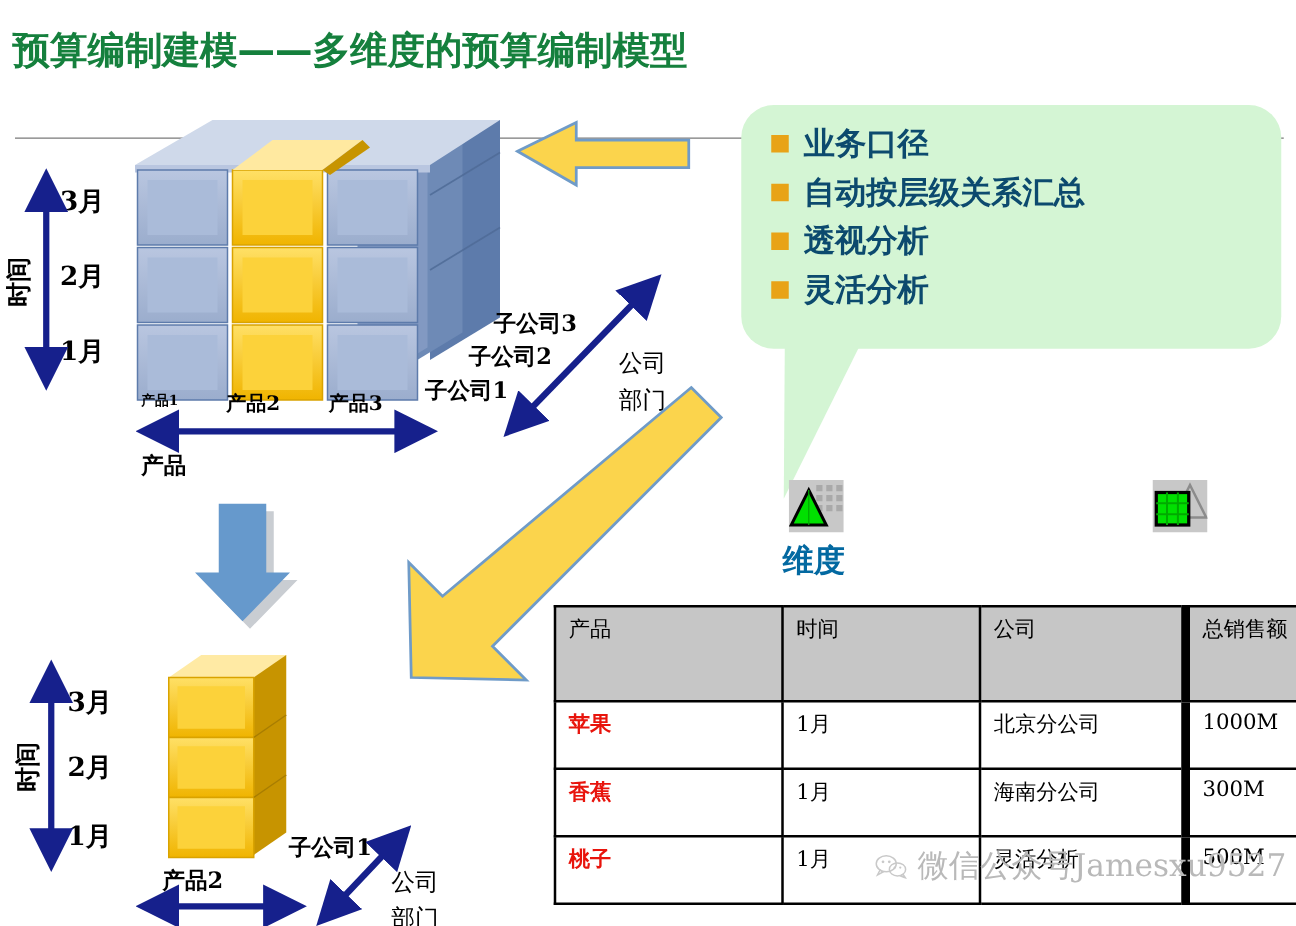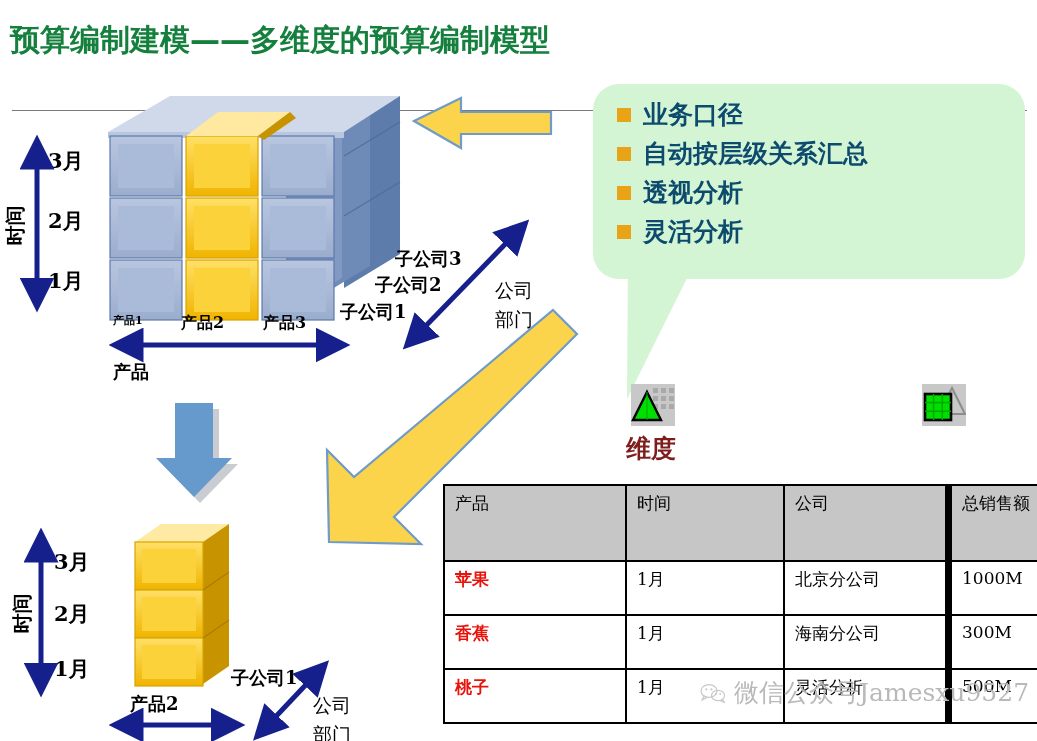--- a/index.html
+++ b/index.html
@@ -47,21 +47,21 @@
     font-family:"DejaVu Sans","Liberation Sans",sans-serif;
   }
   .bullet{
     width:14px;height:14px;background:#e8a317;display:inline-block;
     margin-right:12px;flex:none;
   }
 
   
   .icon-box{position:absolute;width:44px;height:42px;}
   .icon-cap{
-    position:absolute;font-size:25px;font-weight:bold;color:#7f1d1d;
+    position:absolute;font-size:25px;font-weight:bold;color:#0369a1;
     font-family:"DejaVu Serif","Liberation Serif",serif;white-space:nowrap;
   }
 
   
   .tbl{
     position:absolute;left:443px;top:484px;width:586px;
     border-collapse:collapse;background:#fff;
     table-layout:fixed;
   }
   .tbl td{

